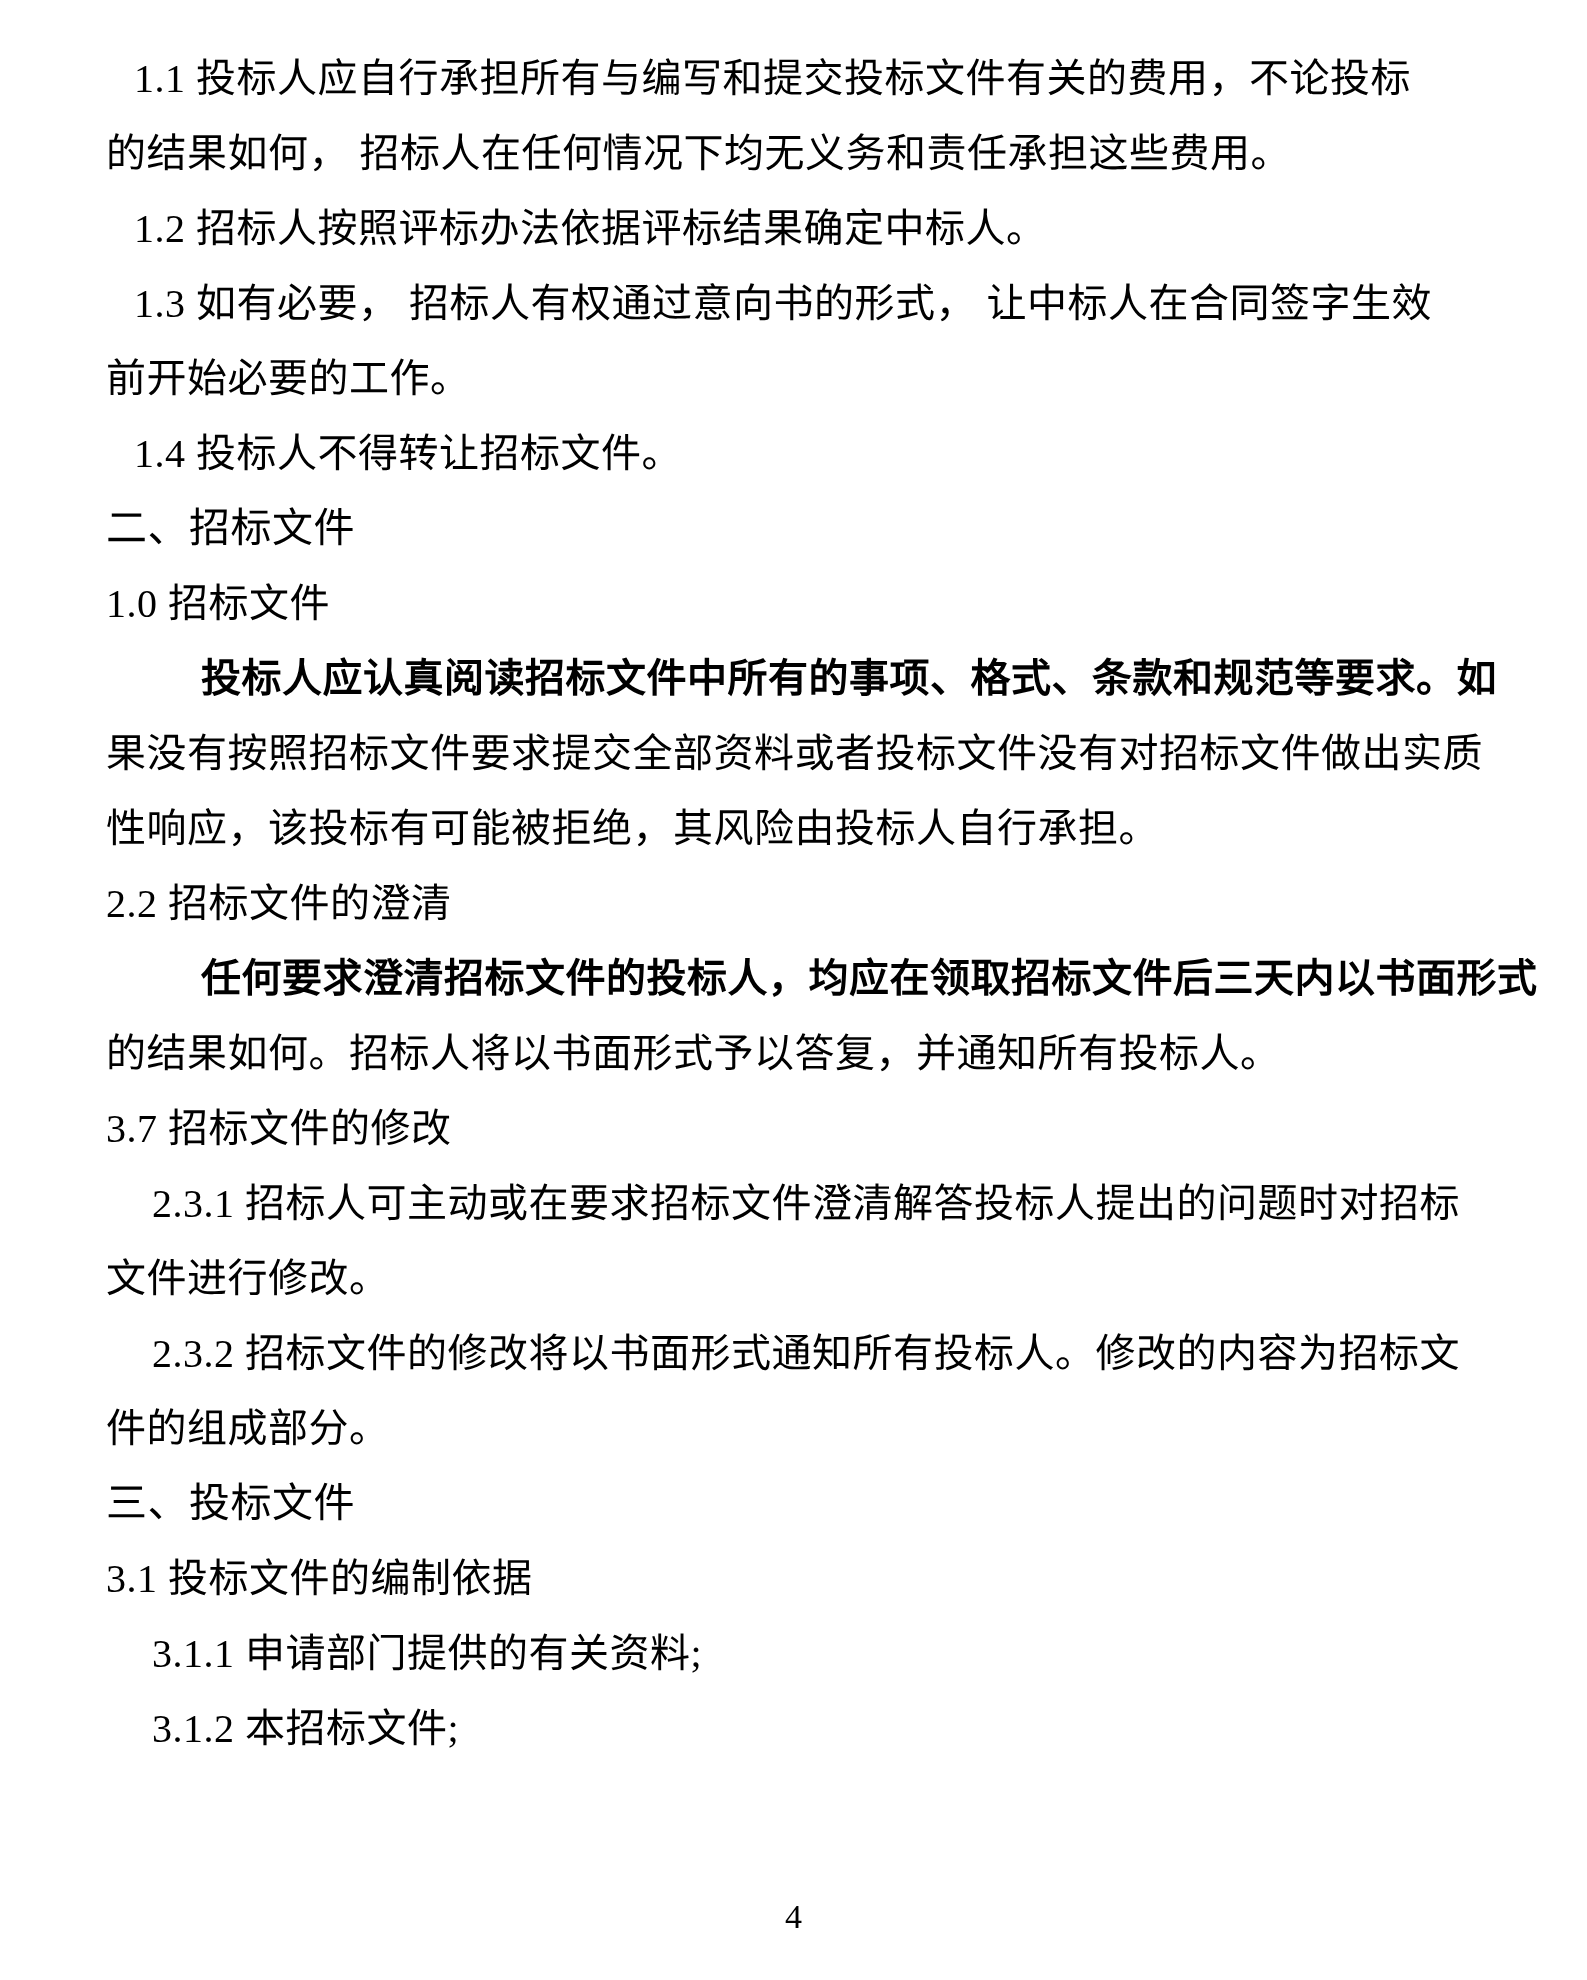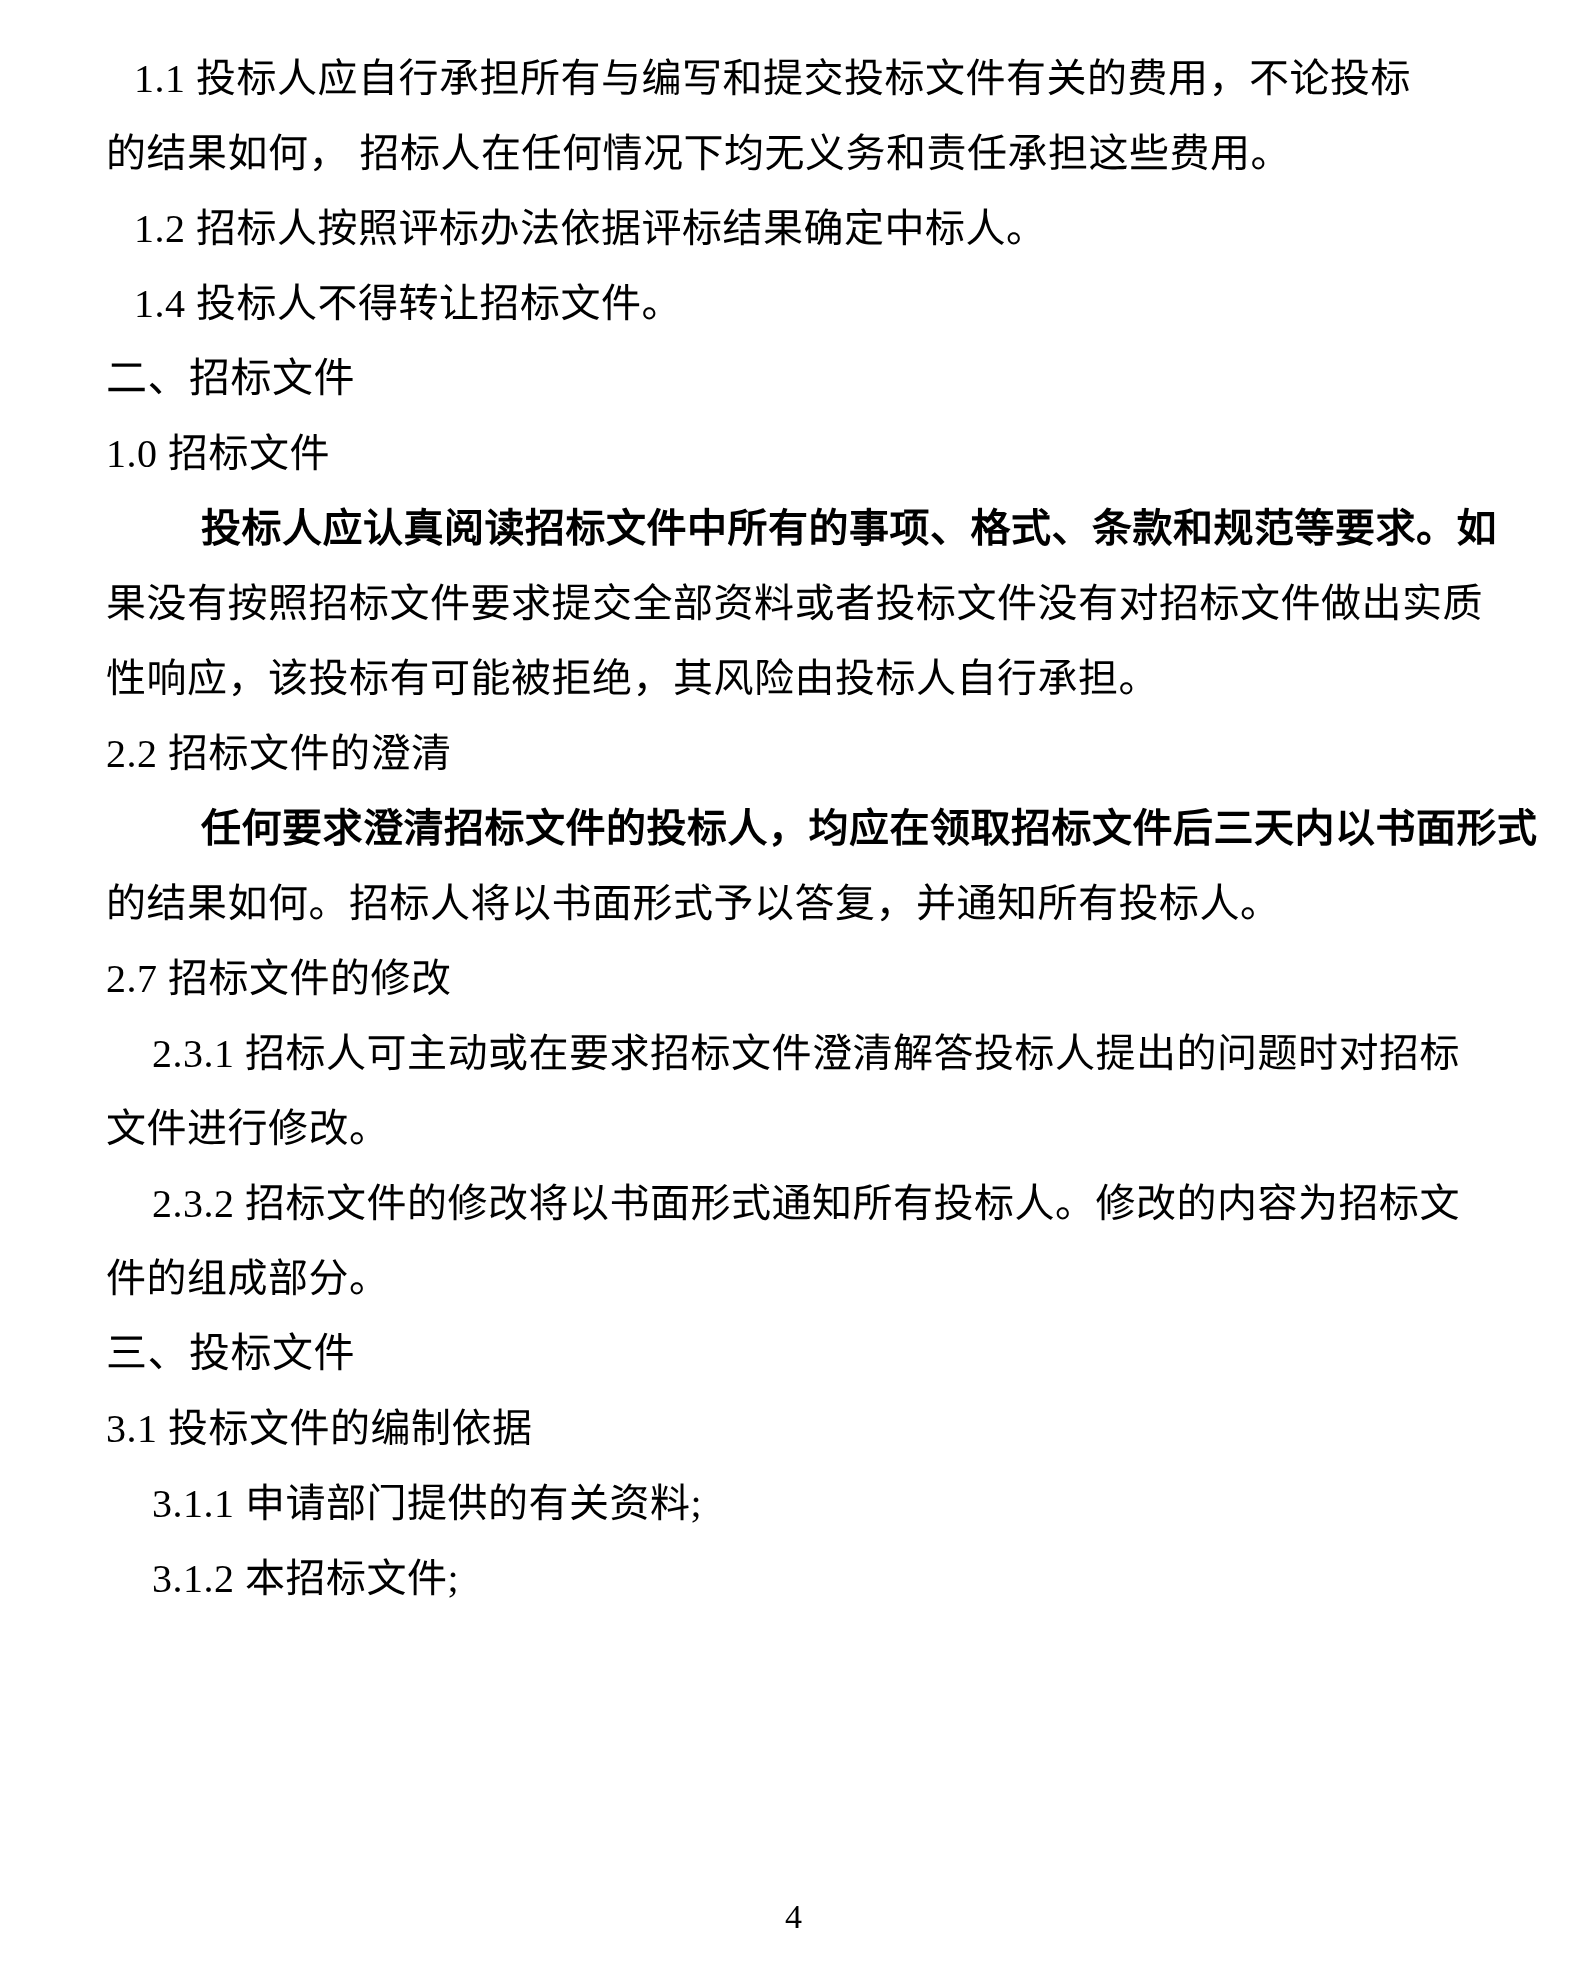--- a/index.html
+++ b/index.html
@@ -53,20 +53,24 @@
 <div class="page">
   <div class="doc-body">
       <div class="para p-item1">
         <div class="line">1.1 投标人应自行承担所有与编写和提交投标文件有关的费用，不论投标</div>
         <div class="line">的结果如何， 招标人在任何情况下均无义务和责任承担这些费用。</div>
       </div>
       <div class="para p-item1">
         <div class="line">1.2 招标人按照评标办法依据评标结果确定中标人。</div>
       </div>
       <div class="para p-item1">
+        <div class="line">1.3 如有必要， 招标人有权通过意向书的形式， 让中标人在合同签字生效</div>
+        <div class="line">前开始必要的工作。</div>
+      </div>
+      <div class="para p-item1">
         <div class="line">1.4 投标人不得转让招标文件。</div>
       </div>
       <div class="para p-heading">
         <div class="line">二、招标文件</div>
       </div>
       <div class="para p-sub">
         <div class="line">1.0 招标文件</div>
       </div>
       <div class="para p-para">
         <div class="line">投标人应认真阅读招标文件中所有的事项、格式、条款和规范等要求。如</div>
@@ -74,21 +78,21 @@
         <div class="line">性响应，该投标有可能被拒绝，其风险由投标人自行承担。</div>
       </div>
       <div class="para p-sub">
         <div class="line">2.2 招标文件的澄清</div>
       </div>
       <div class="para p-para">
         <div class="line">任何要求澄清招标文件的投标人，均应在领取招标文件后三天内以书面形式</div>
         <div class="line">的结果如何。招标人将以书面形式予以答复，并通知所有投标人。</div>
       </div>
       <div class="para p-sub">
-        <div class="line">2.7 招标文件的修改</div>
+        <div class="line">3.7 招标文件的修改</div>
       </div>
       <div class="para p-item3">
         <div class="line">2.3.1 招标人可主动或在要求招标文件澄清解答投标人提出的问题时对招标</div>
         <div class="line">文件进行修改。</div>
       </div>
       <div class="para p-item3">
         <div class="line">2.3.2 招标文件的修改将以书面形式通知所有投标人。修改的内容为招标文</div>
         <div class="line">件的组成部分。</div>
       </div>
       <div class="para p-heading">

